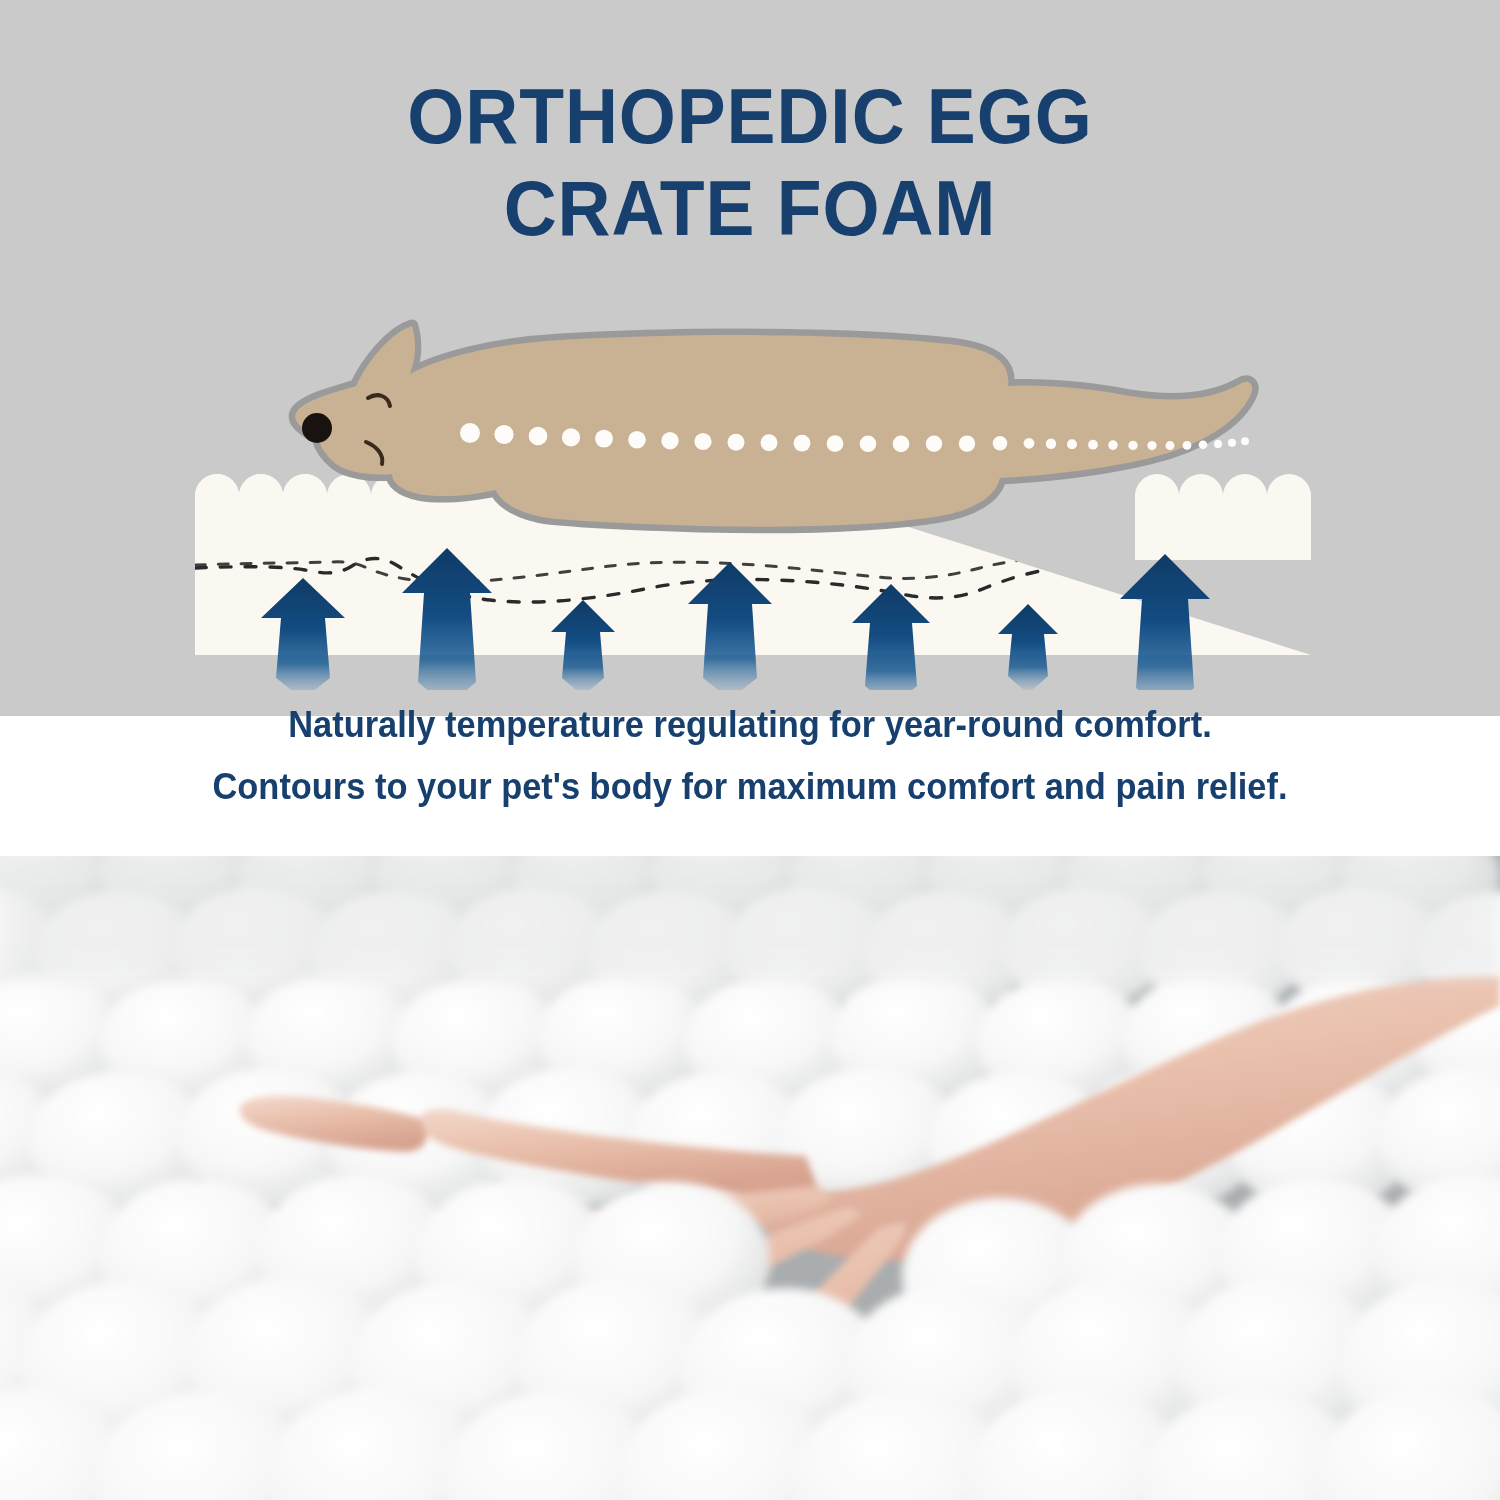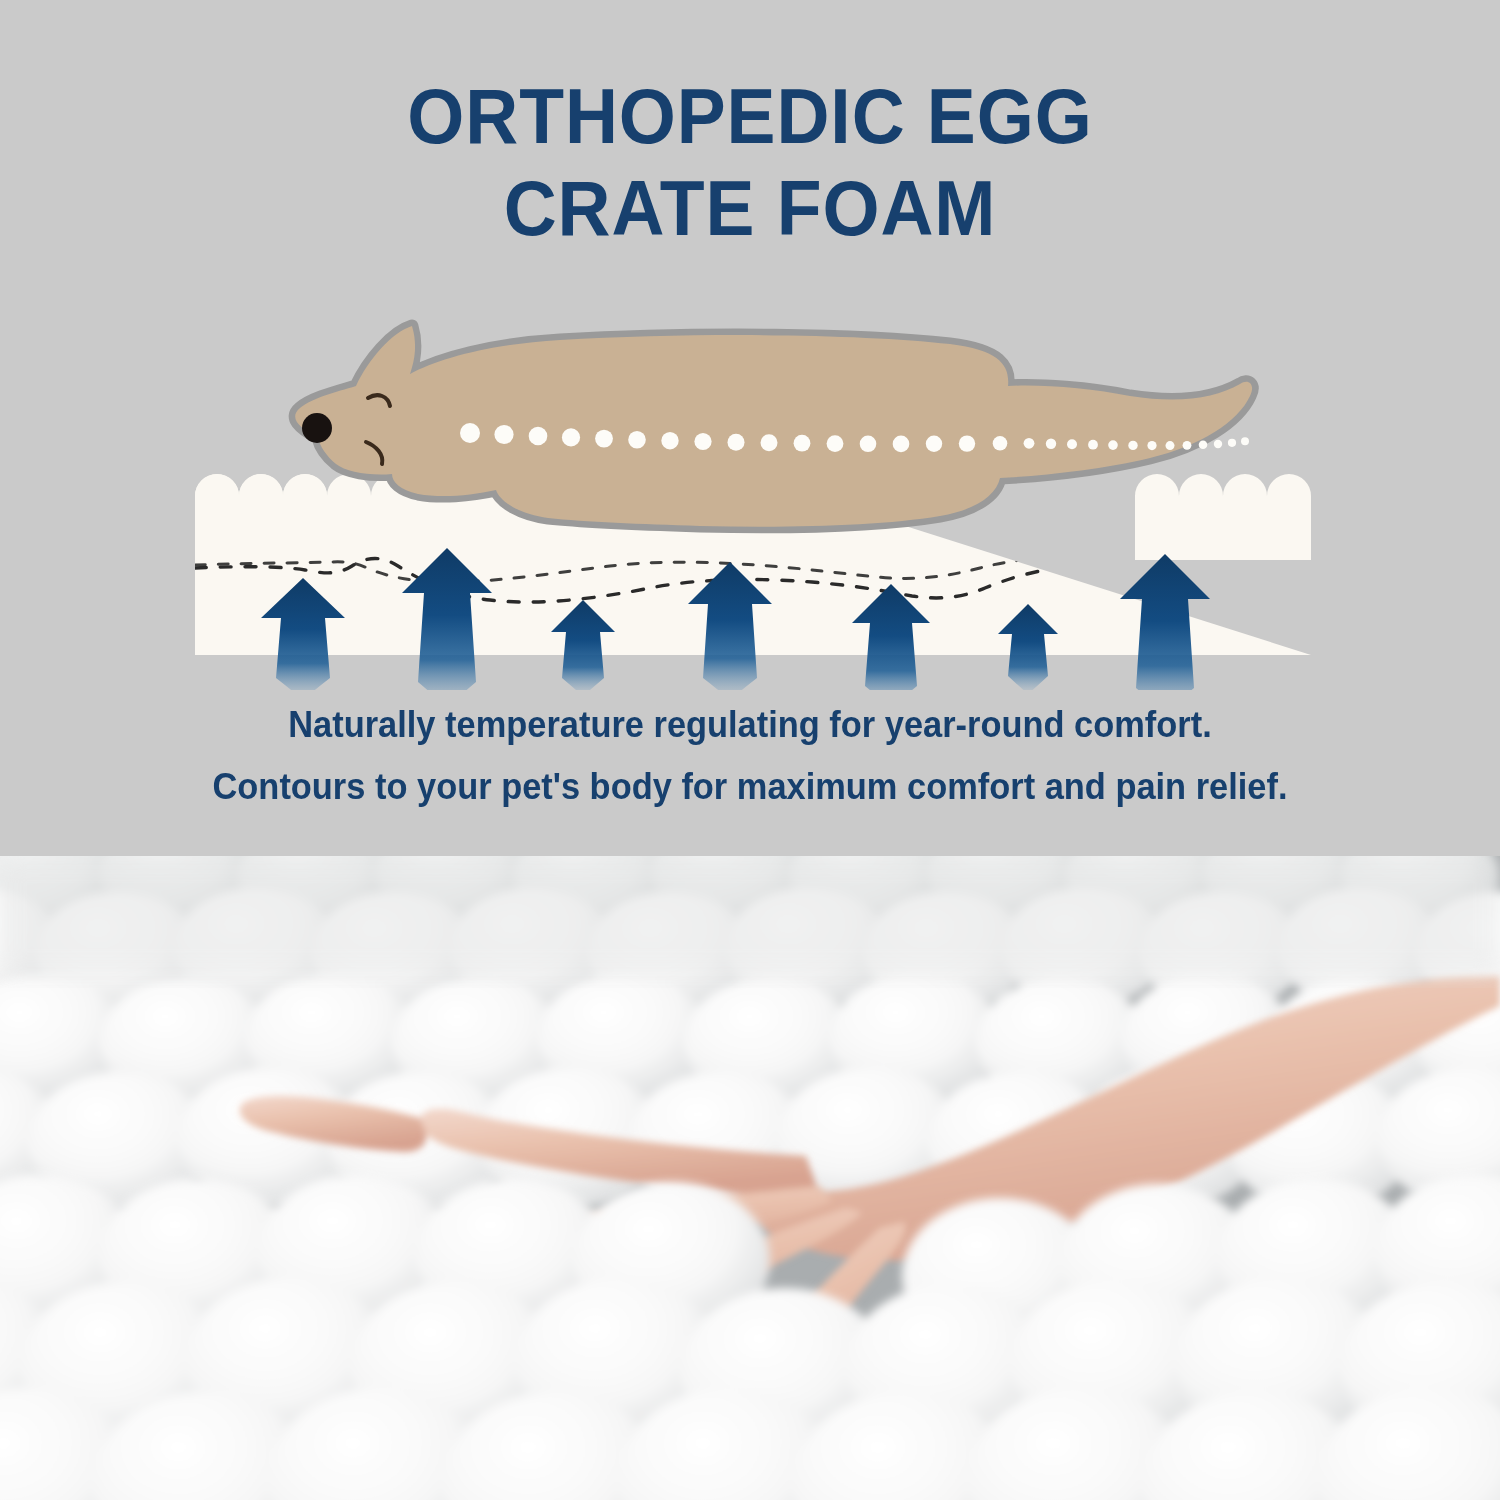--- a/index.html
+++ b/index.html
@@ -13,21 +13,21 @@
     height: 1500px;
     overflow: hidden;
     font-family: "Liberation Sans", sans-serif;
   }
 
   
   #top-panel {
     position: absolute;
     left: 0; top: 0;
     width: 1500px;
-    height: 856px;
+    height: 716px;
     background: #cacaca;
   }
 
   #headline {
     position: absolute;
     left: 0; top: 70px;
     width: 1500px;
     text-align: center;
     color: #17406e;
     font-family: "Liberation Sans Narrow", "Liberation Sans", sans-serif;

